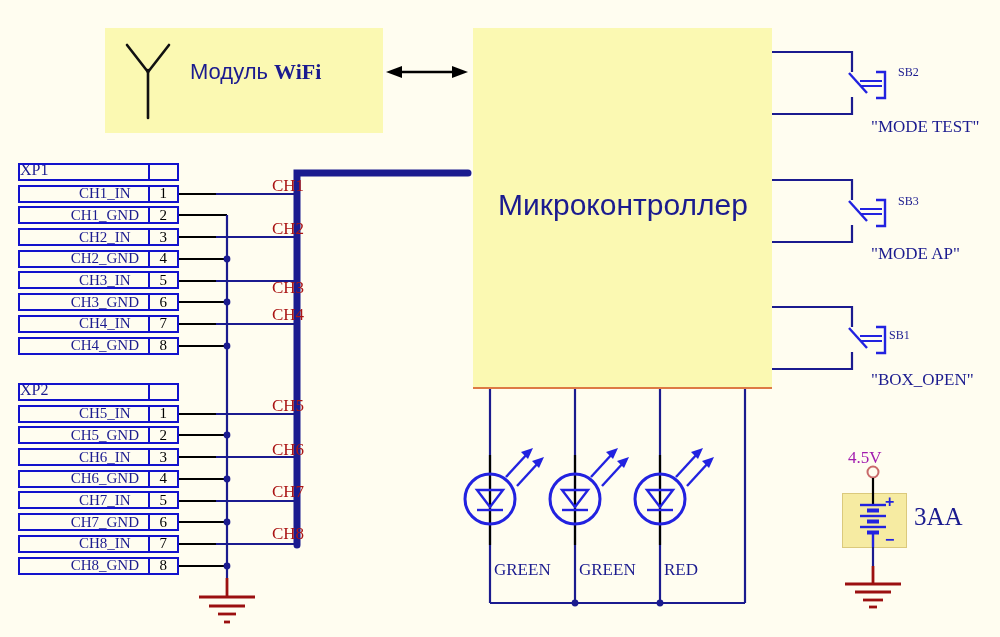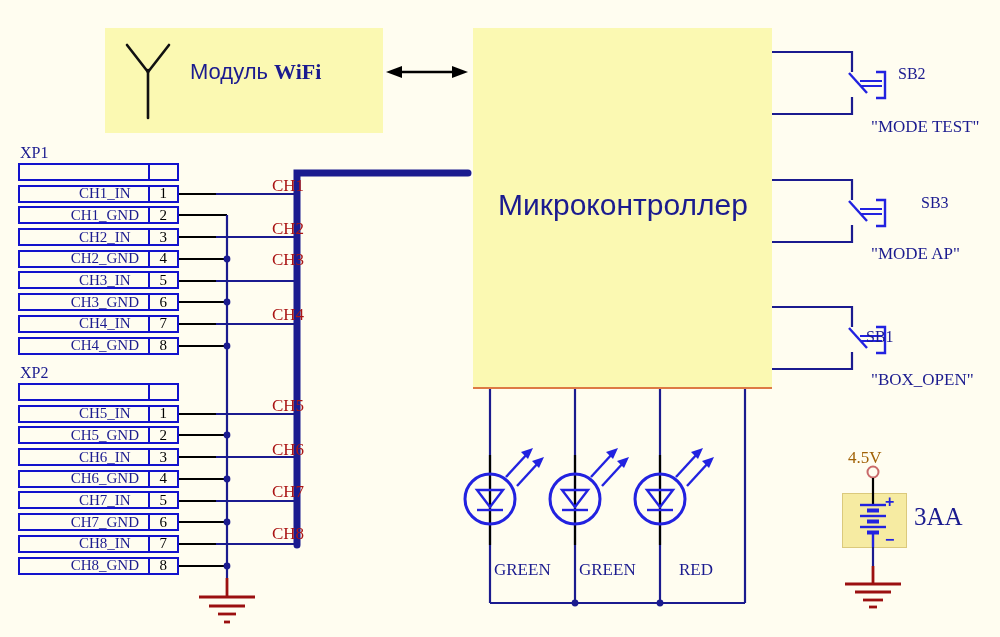--- a/index.html
+++ b/index.html
@@ -8,38 +8,38 @@
     font-family:"Liberation Serif","DejaVu Serif",serif;overflow:hidden;
   }
   .box{position:absolute;background:#fbf9b2;}
   #wifi-box{left:105px;top:28px;width:278px;height:105px;}
   #mcu-box{left:473px;top:28px;width:299px;height:359px;border-bottom:2px solid #dd7a44;}
   #battery-box{left:842px;top:493px;width:63px;height:53px;background:#f6eba2;border:1px solid #dbc97c;}
   svg.layer{position:absolute;left:0;top:0;z-index:2;}
   .lbl{position:absolute;z-index:3;white-space:nowrap;color:#1b1b8f;}
   .chlbl{position:absolute;z-index:3;color:#aa1414;font-size:17px;margin-left:26px;}
   .serif17{font-size:17px;}
-  .serif18{font-size:16px;}
+  .serif18{font-size:12px;}
   #wifi-label{left:190px;top:59px;font-size:22px;font-family:"Liberation Sans",sans-serif;}
   #wifi-label .brand{font-family:"Liberation Serif",serif;font-weight:bold;}
   #mcu-label{left:473px;top:188px;width:300px;text-align:center;font-size:30px;
     font-family:"Liberation Sans",sans-serif;}
   .conn{position:absolute;z-index:3;width:161px;}
   #xp1{left:18px;top:163px;}
   #xp2{left:18px;top:383px;}
   .conn .row{display:flex;height:18px;margin-bottom:3.7px;box-sizing:border-box;
     border:2px solid #1212cc;background:transparent;padding-left:42px;}
   .conn .name{width:119px;border-right:2px solid #1212cc;display:flex;align-items:center;
     justify-content:center;font-size:15px;color:#1b1b8f;}
   .conn .pin{width:38px;display:flex;align-items:center;justify-content:center;
     font-size:15px;color:#000;}
-  .xp-title{position:absolute;z-index:3;font-size:16px;color:#1b1b8f;}
+  .xp-title{position:absolute;z-index:3;font-size:16px;color:#1b1b8f;margin-top:17px;}
   #xp1-title{left:20px;top:144px;}
   #xp2-title{left:20px;top:364px;}
-  .darkred{color:#a16207;}
+  .darkred{color:#a21caf;}
   .sign{position:absolute;z-index:3;font-family:"Liberation Sans",sans-serif;
     font-weight:bold;font-size:16px;color:#2222e0;line-height:14px;}
 </style>
 </head>
 <body>
 
 <div id="stage">
 
   <div class="box" id="wifi-box"></div>
   <div class="box" id="mcu-box"></div>
@@ -283,36 +283,36 @@
         <div class="pin">7</div>
       </div>
     <div class="row">
         <div class="name">CH8_GND</div>
         <div class="pin">8</div>
       </div>
   </div>
 
   <div class="chlbl" style="left:246px;top:176px">CH1</div>
   <div class="chlbl" style="left:246px;top:219px">CH2</div>
-  <div class="chlbl" style="left:246px;top:250px">CH3</div>
+  <div class="chlbl" style="left:246px;top:278px">CH3</div>
   <div class="chlbl" style="left:246px;top:305px">CH4</div>
   <div class="chlbl" style="left:246px;top:396px">CH5</div>
   <div class="chlbl" style="left:246px;top:440px">CH6</div>
   <div class="chlbl" style="left:246px;top:482px">CH7</div>
   <div class="chlbl" style="left:246px;top:524px">CH8</div>
 
   <div class="lbl serif18" style="left:898px;top:65px">SB2</div>
   <div class="lbl serif17" style="left:871px;top:117px">"MODE TEST"</div>
-  <div class="lbl serif18" style="left:921px;top:194px">SB3</div>
+  <div class="lbl serif18" style="left:898px;top:194px">SB3</div>
   <div class="lbl serif17" style="left:871px;top:244px">"MODE AP"</div>
-  <div class="lbl serif18" style="left:866px;top:328px">SB1</div>
+  <div class="lbl serif18" style="left:889px;top:328px">SB1</div>
   <div class="lbl serif17" style="left:871px;top:370px">"BOX_OPEN"</div>
 
   <div class="lbl serif17" style="left:494px;top:560px">GREEN</div>
   <div class="lbl serif17" style="left:579px;top:560px">GREEN</div>
-  <div class="lbl serif17" style="left:679px;top:560px">RED</div>
+  <div class="lbl serif17" style="left:664px;top:560px">RED</div>
 
   <div class="lbl serif17 darkred" style="left:848px;top:448px">4.5V</div>
   <div class="lbl" style="left:914px;top:503px;font-size:25px">3AA</div>
   <div class="sign" style="left:885px;top:495px">+</div>
   <div class="sign" style="left:885px;top:533px">−</div>
 
 </div>
 
 </body></html>

